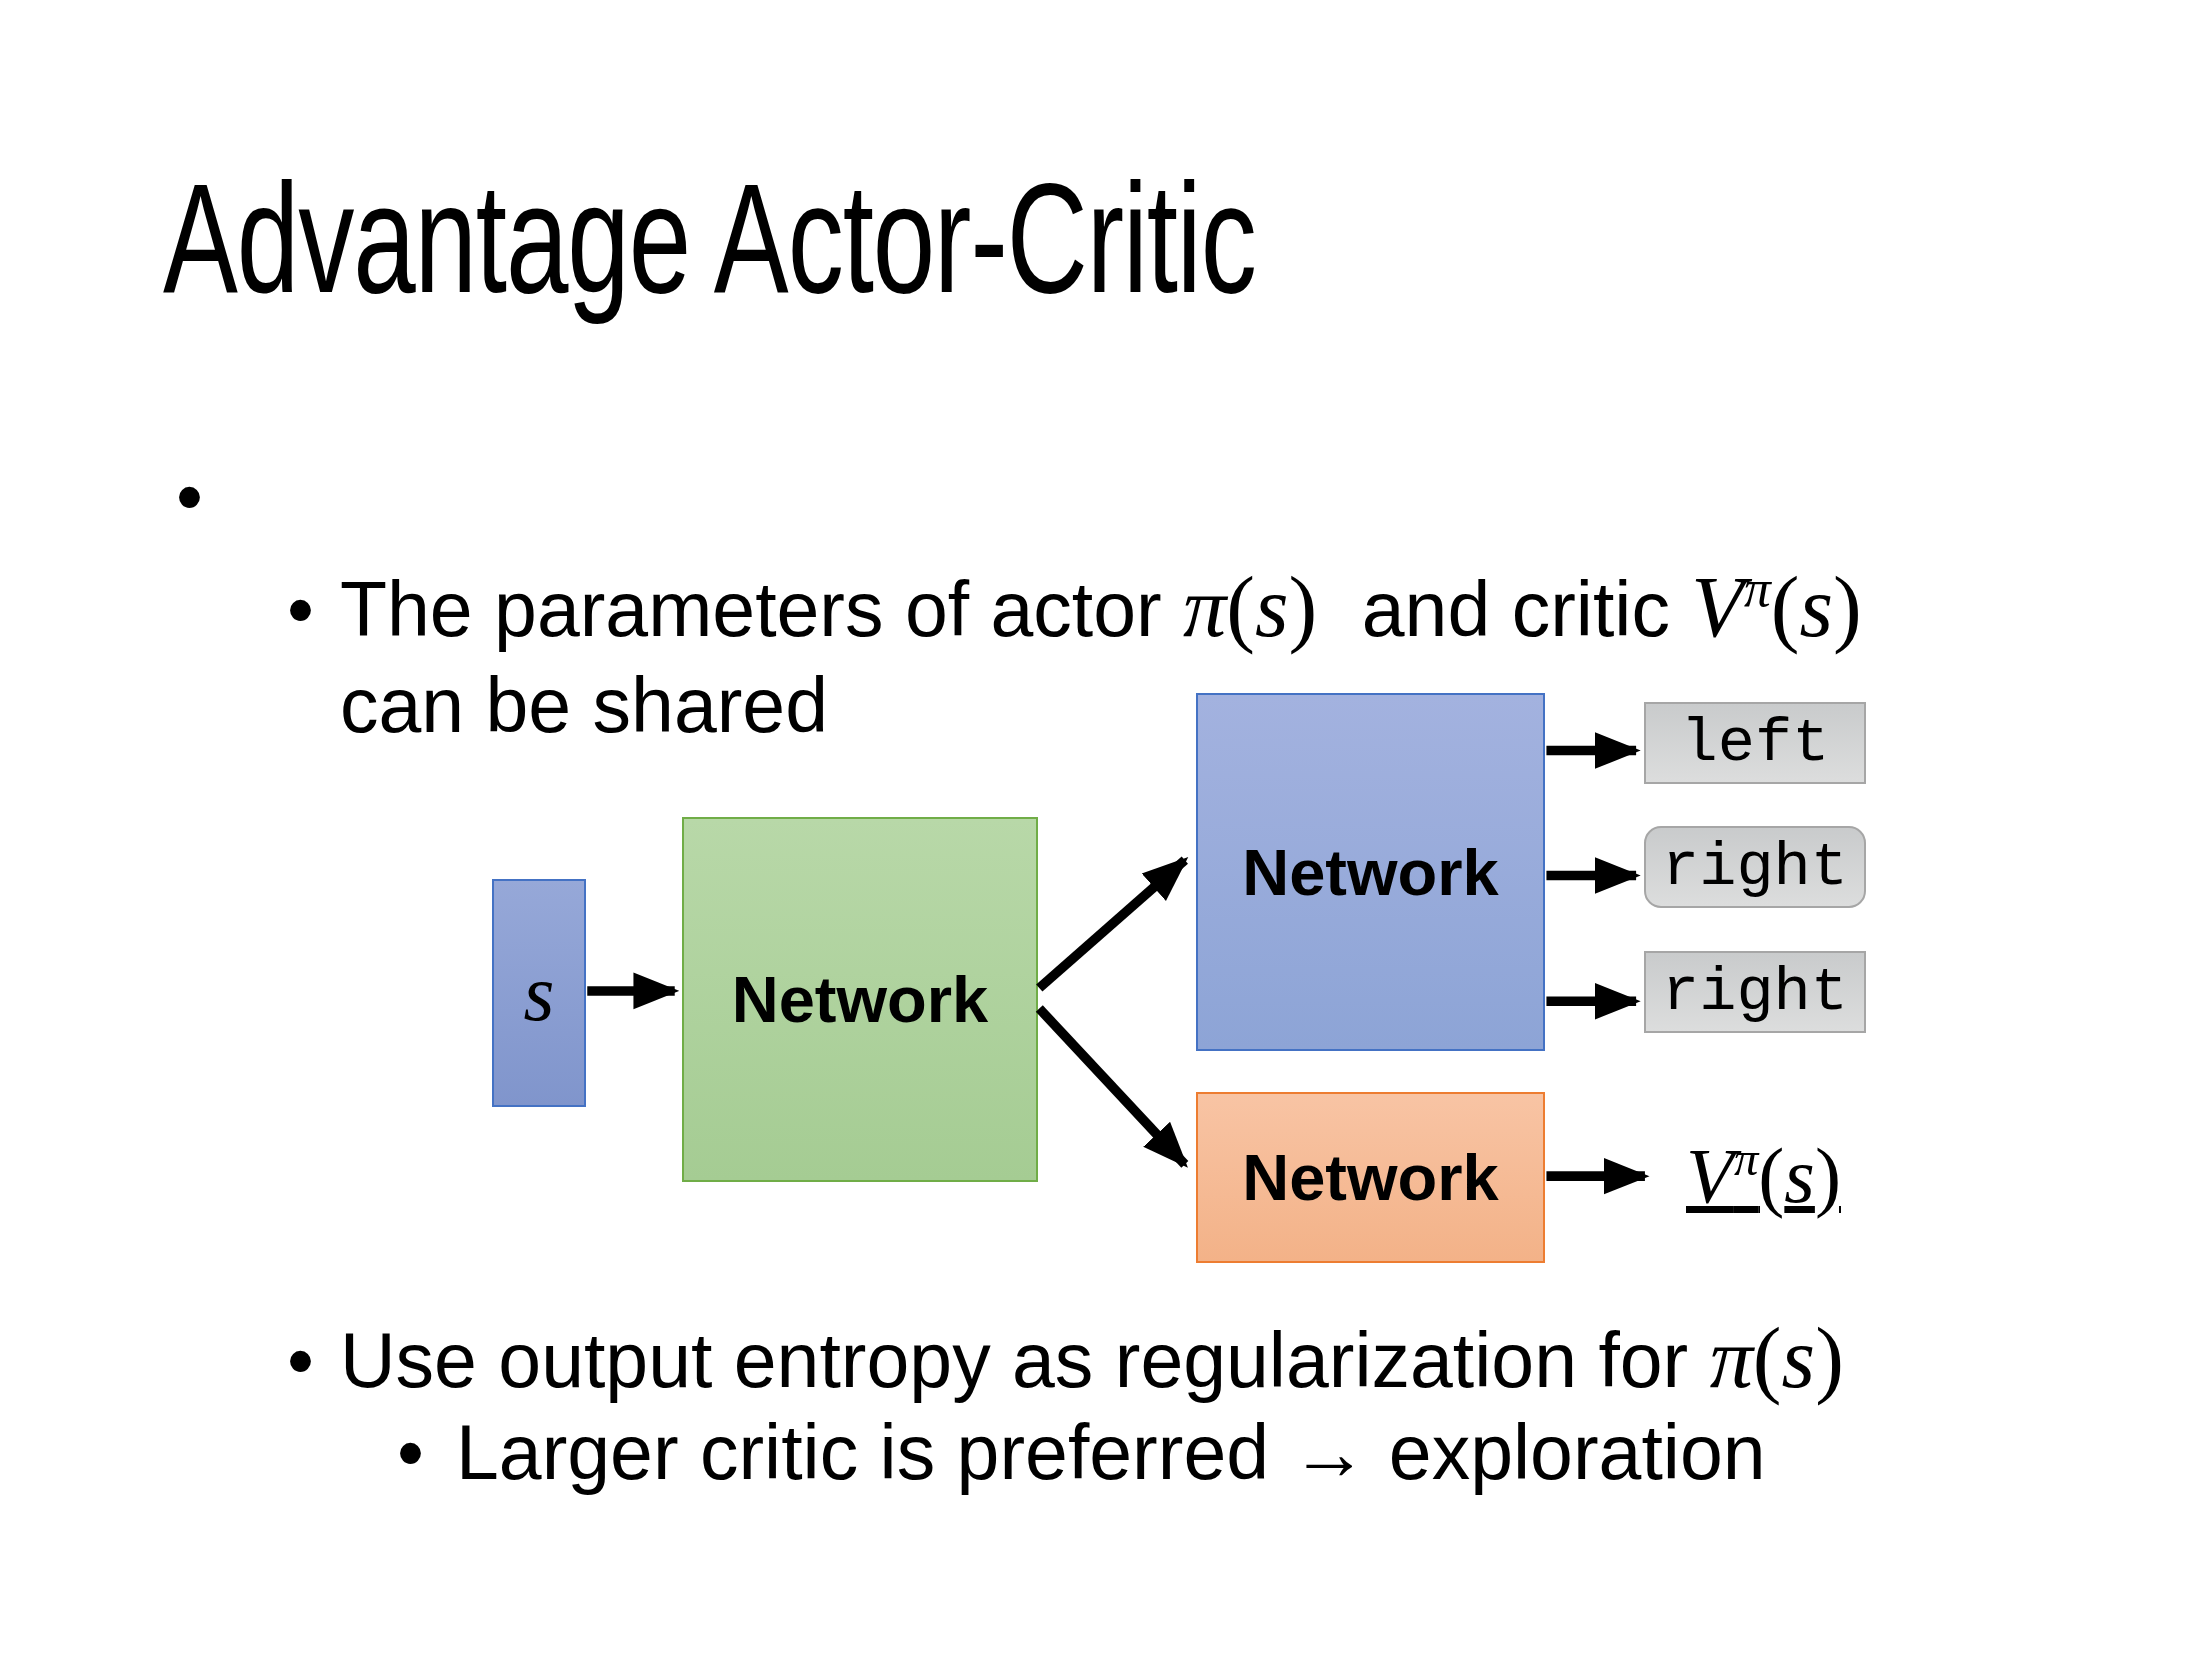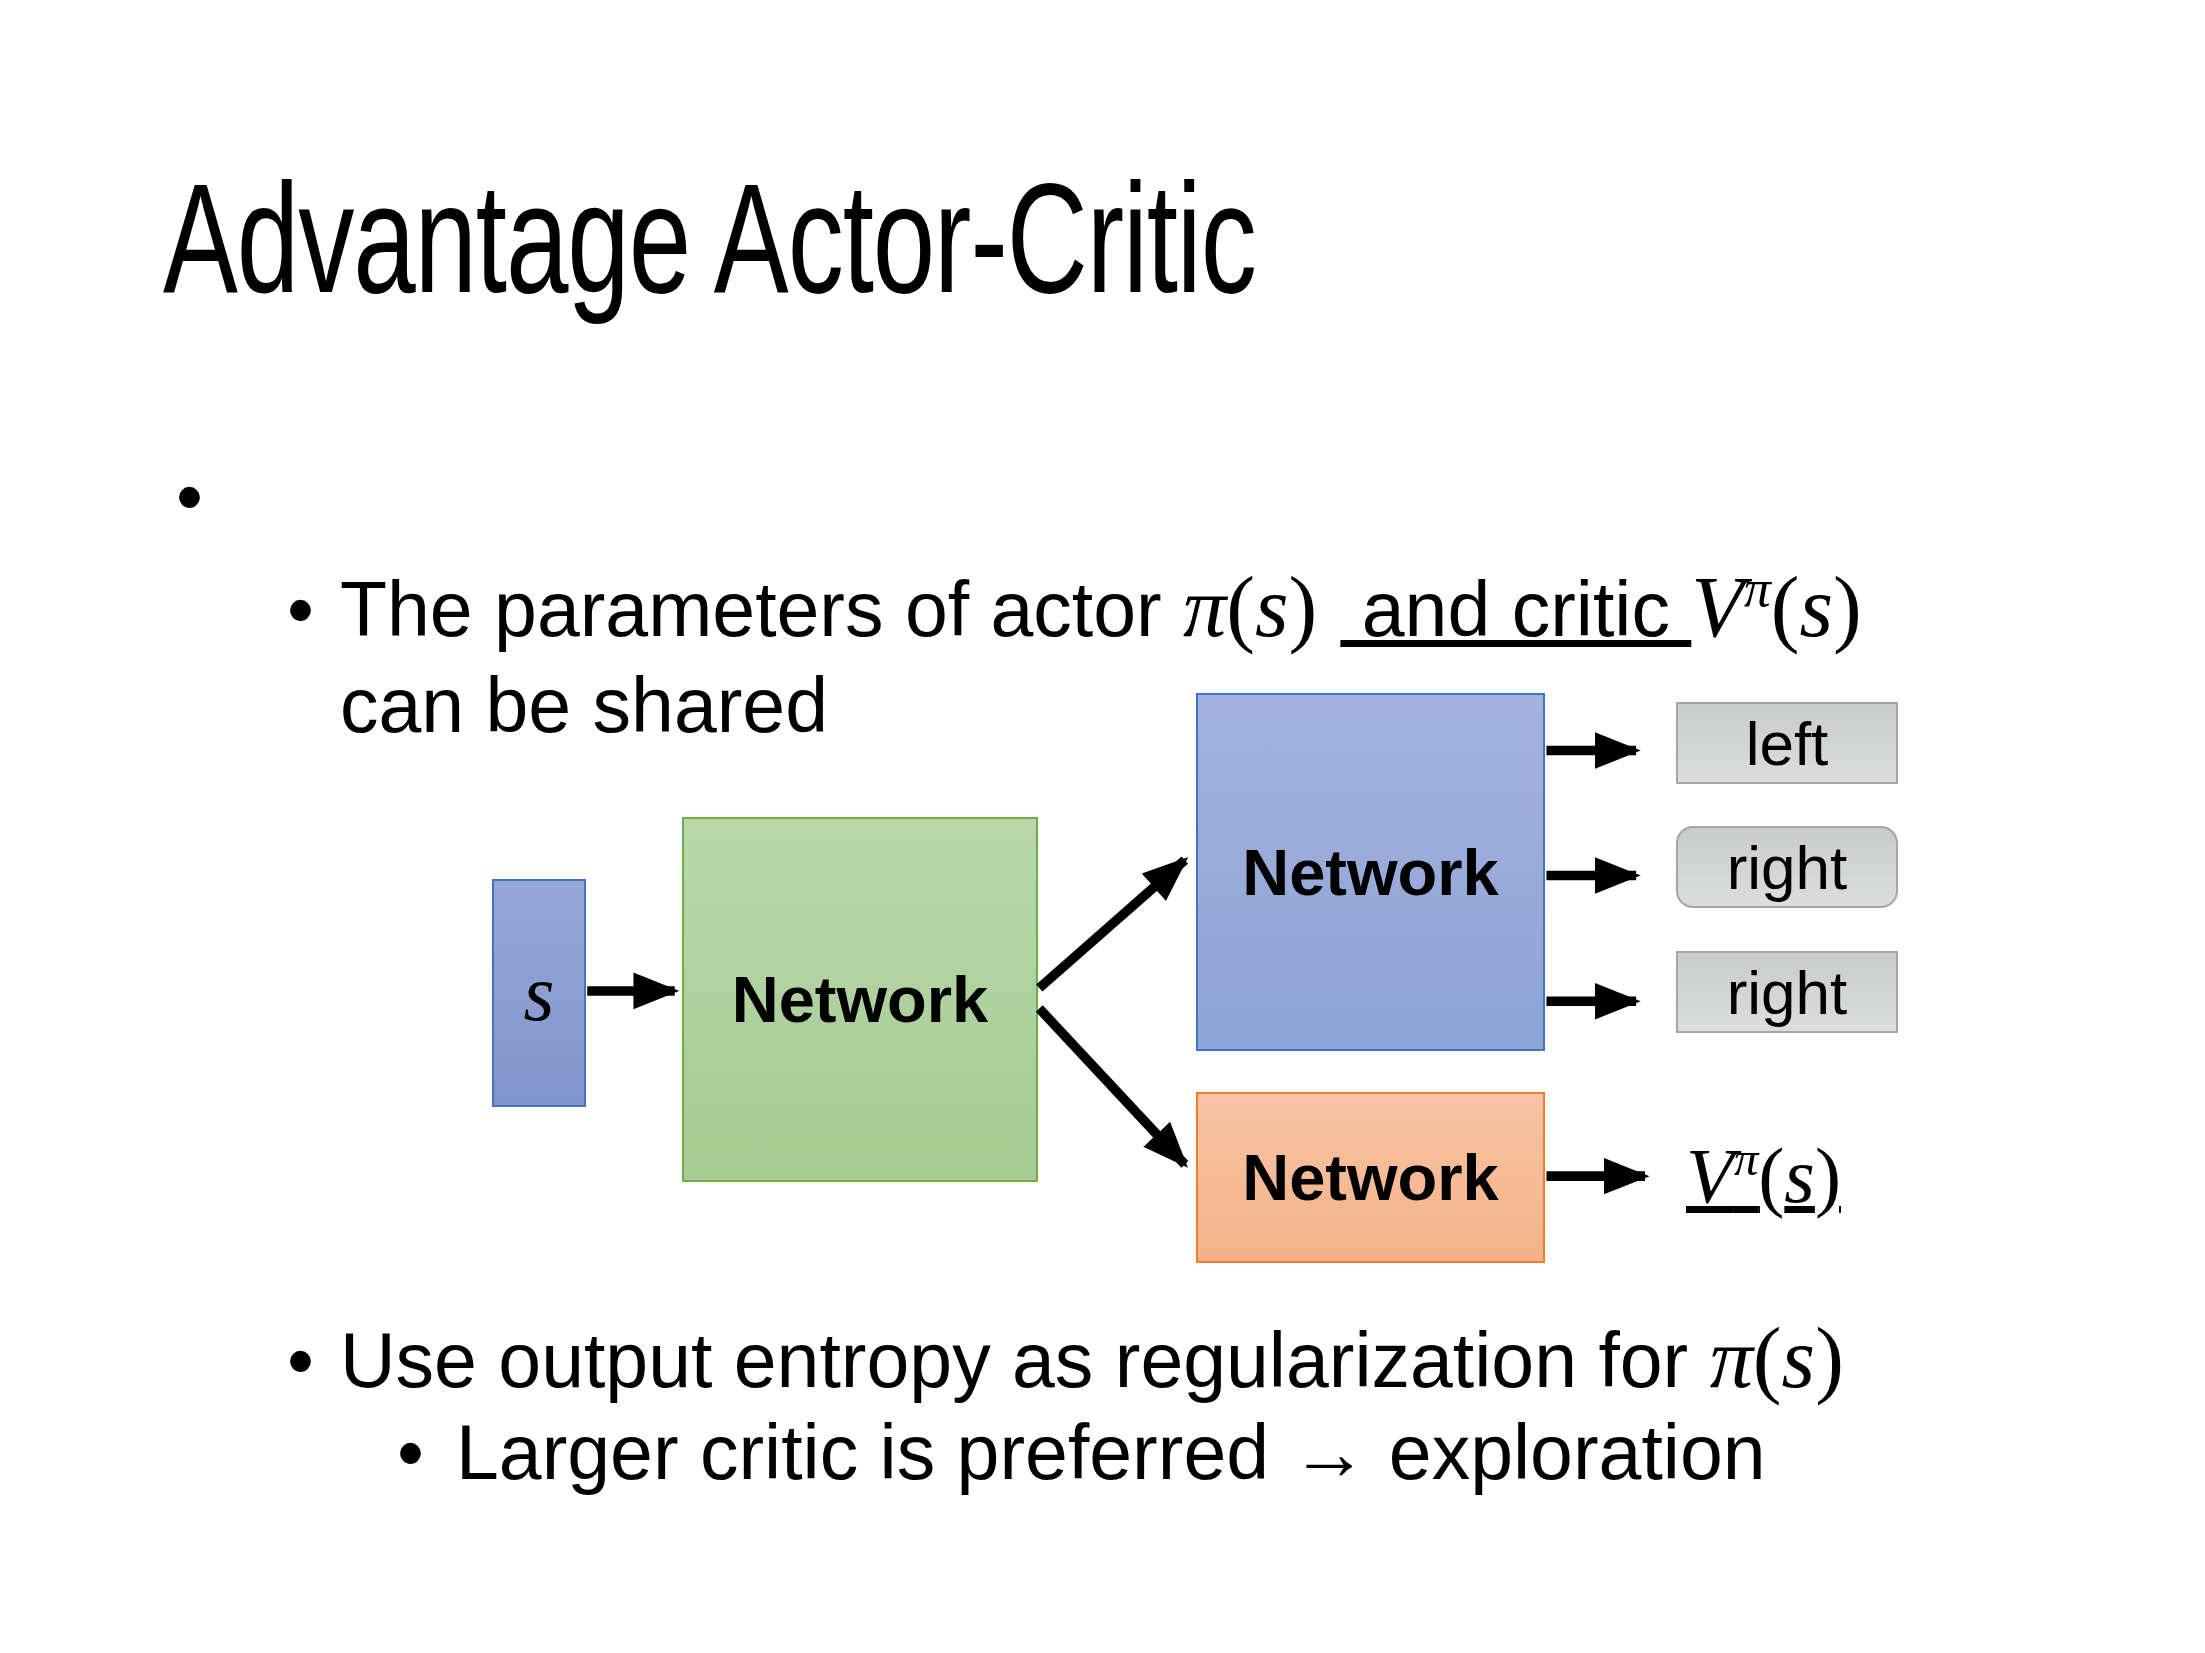--- a/index.html
+++ b/index.html
@@ -28,21 +28,21 @@
   .l2a{left:287px;top:556px;font-size:77px;}
   .l2b{left:287px;top:1307px;font-size:77px;}
   .l2a .bullet,.l2b .bullet{width:53px;}
   .l3{left:397px;top:1406px;font-size:77px;}
   .l3 .bullet{width:59px;}
 
   
   .mf{font-family:"Liberation Serif",serif;font-size:1.12em;white-space:nowrap;}
   .mv{font-style:italic;}
   .mf sup{font-size:.62em;vertical-align:super;line-height:0;}
-  .gap{margin-left:.30em;text-decoration:underline;}
+  .gap{margin-left:.30em;}
 
   
   .box{
     position:absolute;box-sizing:border-box;
     display:flex;align-items:center;justify-content:center;
   }
   .netlabel{font-size:65px;line-height:1;font-weight:bold;}
   #state-box{
     left:492px;top:879px;width:94px;height:228px;
     border:2.9px solid var(--state_border);
@@ -61,21 +61,21 @@
   }
   #critic-box{
     left:1196px;top:1092px;width:349px;height:171px;
     border:2.9px solid var(--critic_border);
     background:linear-gradient(180deg,var(--critic_fill_a),var(--critic_fill_b));
   }
   .action-box{
     left:1644px;width:222px;height:82px;
     border:2.2px solid var(--action_border);
     background:linear-gradient(180deg,var(--action_fill_a),var(--action_fill_b));
-    font-family:Liberation Sans, sans-serif;font-size:62px;margin-left:32px;
+    font-family:Liberation Mono, monospace;font-size:62px;
   }
   #action-left{top:702px;}
   #action-right{top:826px;border-radius:17px;}
   #action-fire{top:951px;}
 
   #critic-output{
     position:absolute;left:1686px;top:1129px;
     font-size:70px;line-height:1.2;text-decoration:underline;
   }
 

